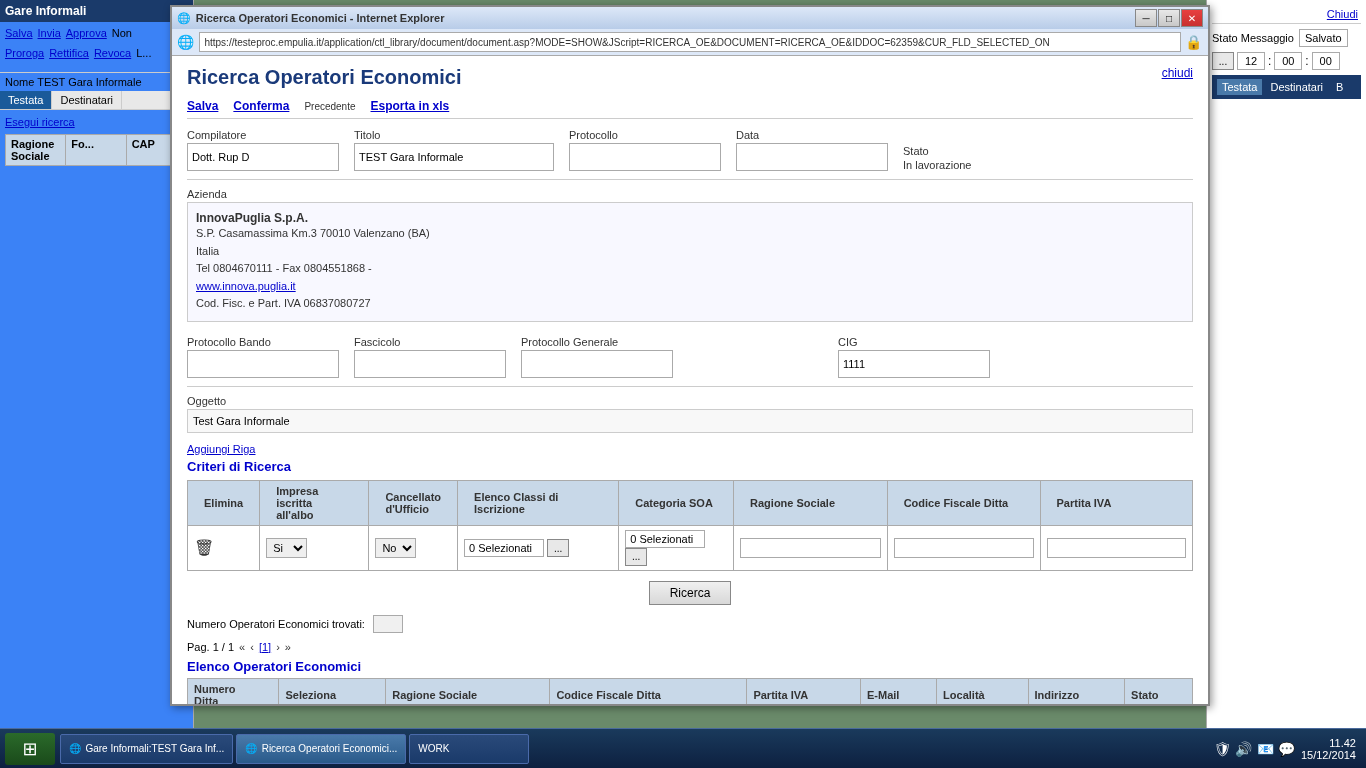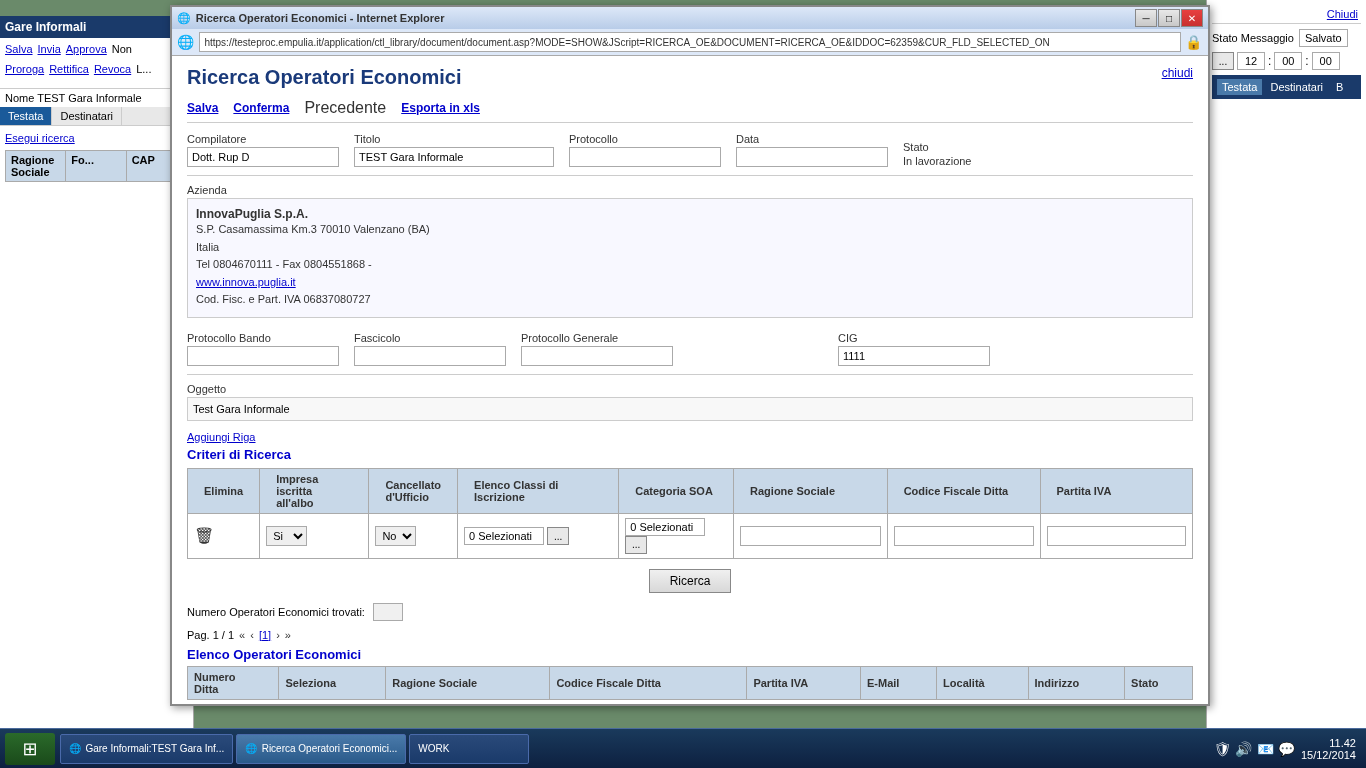--- a/index.html
+++ b/index.html
@@ -76,26 +76,26 @@
     }
     .page-title { font-size: 20px; color: #1a3a7a; font-weight: bold; }
     .close-link { color: #0000cc; text-decoration: underline; cursor: pointer; font-size: 12px; }
 
     
     .toolbar {
       display: flex; gap: 15px; align-items: center; margin-bottom: 10px;
       border-bottom: 1px solid #ccc; padding-bottom: 5px;
     }
     .toolbar-link { color: #0000cc; text-decoration: underline; cursor: pointer; font-size: 12px; font-weight: bold; }
-    .toolbar-text { color: #333; font-size: 16px; cursor: pointer; }
+    .toolbar-text { color: #333; font-size: 10px; cursor: pointer; }
     .form-row { display: flex; gap: 15px; margin-bottom: 6px; align-items: flex-end; }
     .form-field { display: flex; flex-direction: column; }
     .form-label { font-size: 11px; color: #333; margin-bottom: 2px; }
     .form-input {
-      height: 20px; border: 1px solid #aaa; padding: 0 4px;
+      height: 28px; border: 1px solid #aaa; padding: 0 4px;
       font-size: 11px; background: white; min-width: 120px;
     }
     .form-input-wide { min-width: 200px; }
     .form-input-medium { min-width: 150px; }
     .form-value { font-size: 11px; color: #333; text-align: right; }
 
     
     .divider { border-top: 1px solid #ccc; margin: 8px 0; }
 
     
@@ -179,22 +179,22 @@
     .time-input { width: 28px; height: 18px; border: 1px solid #aaa; text-align: center; font-size: 11px; }
     .dark-bar {
       background: #1a3a6a; height: 24px; display: flex; align-items: center;
       padding: 0 5px; gap: 3px; margin: 5px 0;
     }
     .dark-tab { color: white; font-size: 11px; padding: 2px 5px; cursor: pointer; }
     .dark-tab.active { background: #4a7aaa; }
 
     
     .left-panel {
-      position: absolute; left: 0; top: 16px; width: 194px; bottom: 40px;
-      background: #ffffff; border-right: 1px solid #aaa;
+      position: absolute; left: 0; top: 0; width: 194px; bottom: 40px;
+      background: #3b82f6; border-right: 1px solid #aaa;
     }
     .left-top-bar { background: #1a3a6a; height: 22px; display: flex; align-items: center; padding: 0 5px; }
     .left-logo { color: white; font-size: 12px; font-weight: bold; }
     .left-nav { padding: 5px; }
     .left-nav-link { color: #0000cc; text-decoration: underline; cursor: pointer; font-size: 11px; display: block; margin-bottom: 3px; }
     .left-nav-inline { display: flex; gap: 5px; flex-wrap: wrap; margin-bottom: 5px; }
     .left-name-row { padding: 3px 5px; font-size: 11px; border-top: 1px solid #ccc; }
     .left-tabs {
       display: flex; background: #e8e8e8; border-bottom: 1px solid #ccc;
     }

